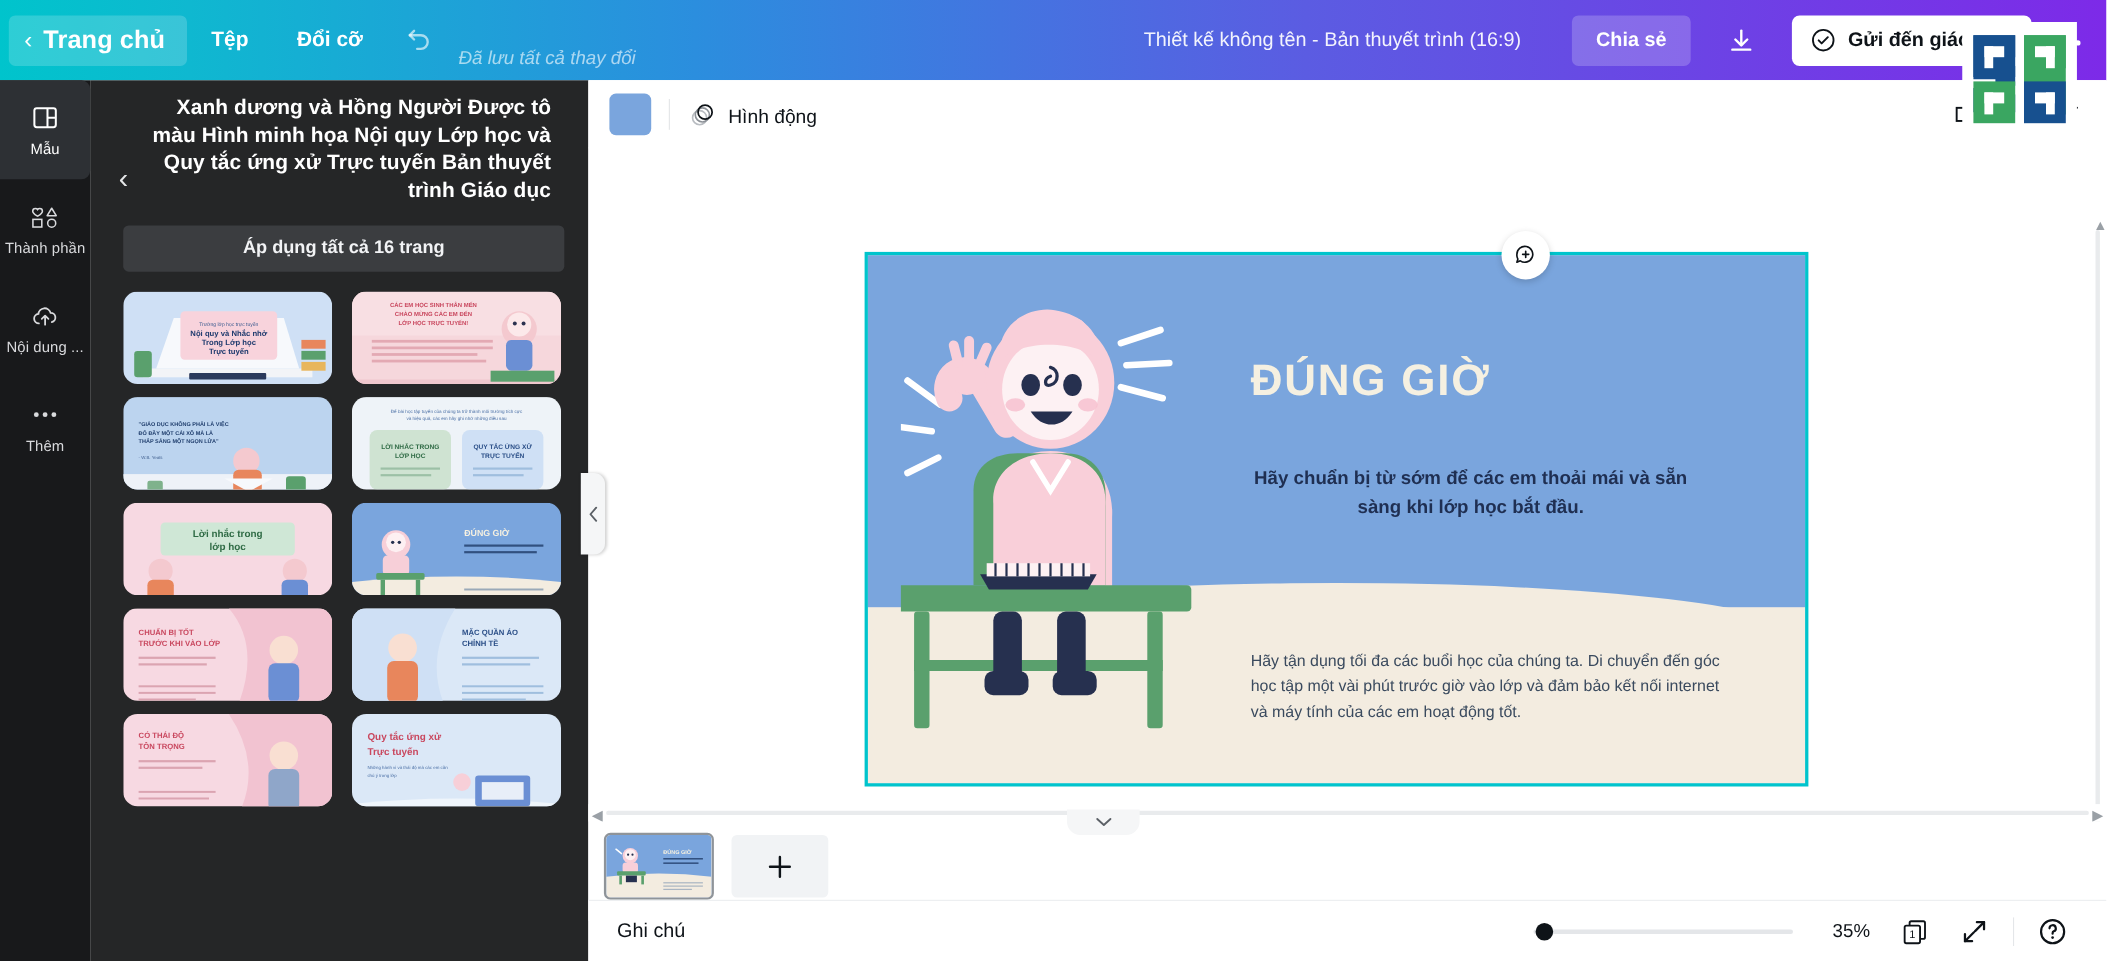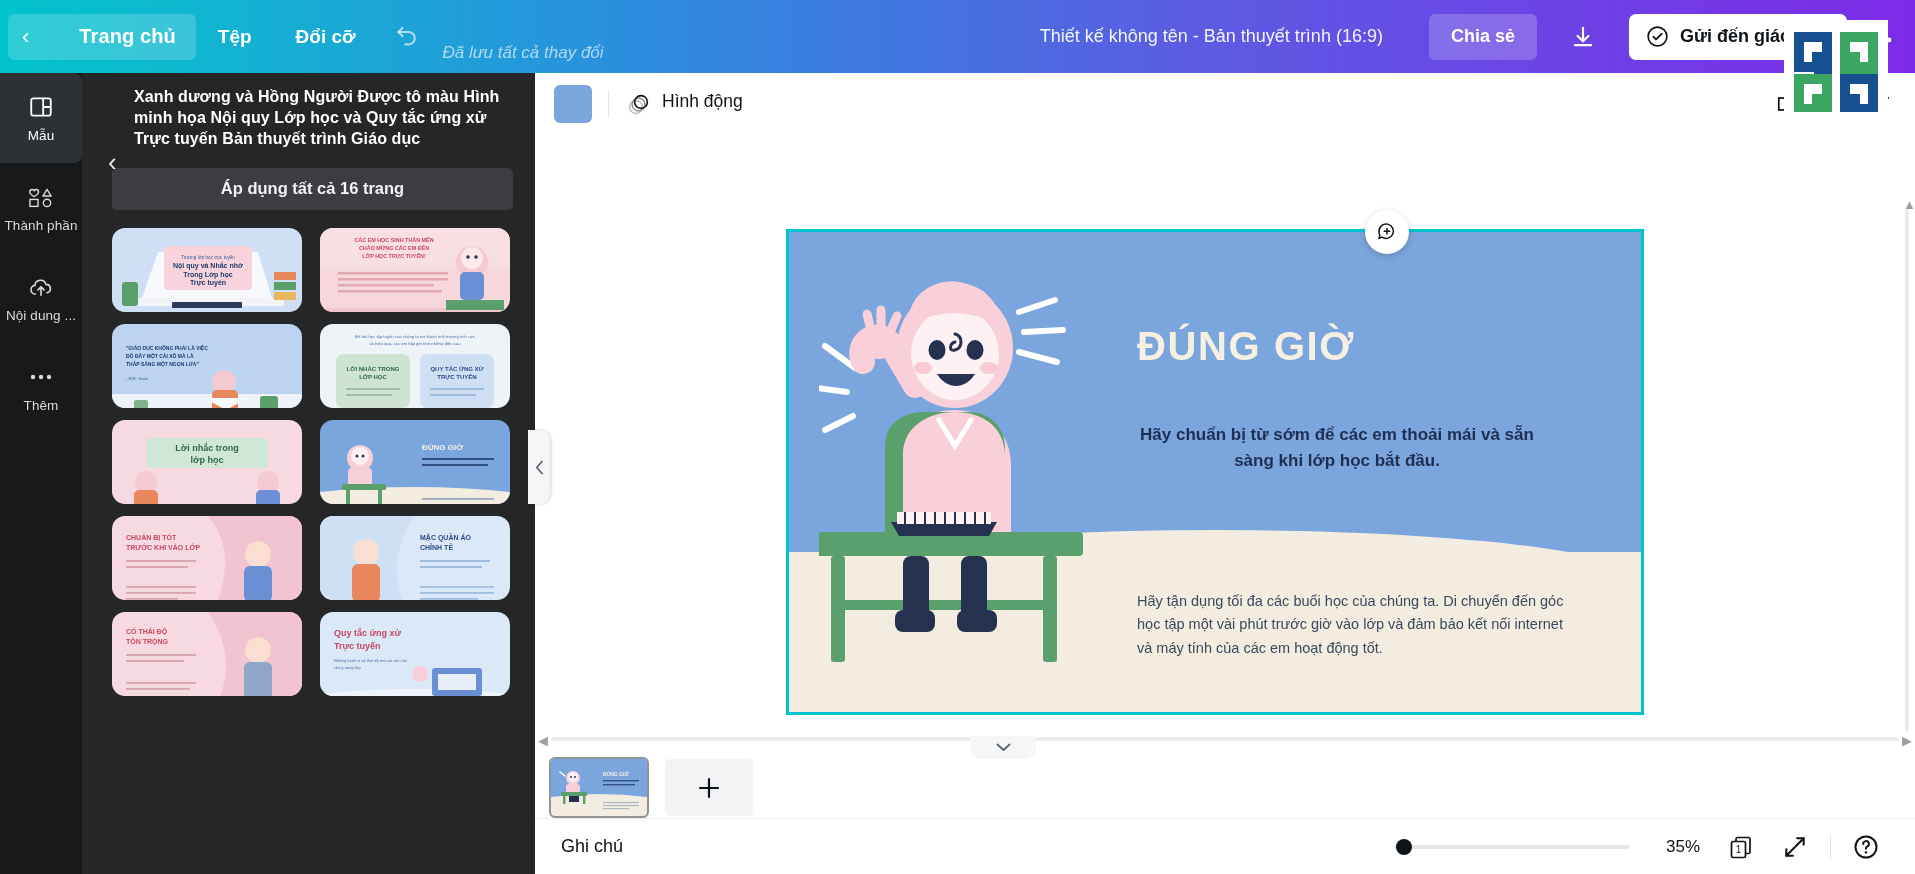--- a/index.html
+++ b/index.html
@@ -18,21 +18,21 @@
     display: flex; align-items: center;
   }
   #topbar-left { display: flex; align-items: center; height: 100%; padding-left: 8px; }
   .tb-home {
     display: flex; align-items: center; gap: 10px;
     background: rgba(255,255,255,0.18);
     border-radius: 6px; height: 46px; padding: 0 20px 0 14px;
     cursor: pointer;
   }
   .tb-home .chev { font-size: 22px; color: #fff; line-height: 1; font-weight: 300;}
-  .tb-home .lbl { color:#fff; font-size: 20px; font-weight: 700; letter-spacing: .1px; margin-left: 40px;}
+  .tb-home .lbl { color:#fff; font-size: 23px; font-weight: 700; letter-spacing: .1px;}
   .tb-item {
     color: #fff; font-size: 19px; font-weight: 600; padding: 0 22px; height:46px;
     display:flex; align-items:center; cursor:pointer; border-radius:6px;
   }
   .tb-undo { padding: 0 16px; display:flex; align-items:center; cursor:pointer; height:46px;}
   .tb-saved { color: rgba(255,255,255,0.62); font-size: 17px; font-style: italic; padding-left: 6px; margin-top: 32px; }
 
   #topbar-right { margin-left: auto; display: flex; align-items: center; height: 100%; padding-right: 4px; gap: 22px;}
   #doc-title { color: rgba(255,255,255,0.93); font-size: 18px; margin-right: 24px; white-space: nowrap;}
   .btn-share {
@@ -73,21 +73,21 @@
   #panel {
     position: absolute; left: 82px; top: 73px; width: 453px; height: 801px;
     background: #252627; overflow: hidden;
   }
   #panel-head { position:relative; padding: 14px 34px 0 52px; }
   #panel-back {
     position: absolute; left: 26px; top: 76px; color: #e6e7e9; font-size: 26px;
     cursor: pointer; font-weight: 300; line-height: 1;
   }
   #panel-title {
-    color: #fff; font-size: 16px; font-weight: 700; line-height: 1.31; letter-spacing: .1px;
+    color: #fff; font-size: 19px; font-weight: 700; line-height: 1.31; letter-spacing: .1px; text-align: right;
   }
   #apply-all {
     margin: 18px 22px 0 30px; height: 42px; background: #3b3d40; border-radius: 5px;
     color: #f2f3f5; font-size: 16.5px; font-weight: 600;
     display:flex; align-items:center; justify-content:center; cursor:pointer;
   }
   #thumbs {
     margin: 18px 0 0 0; padding: 0 22px 0 30px;
     display: grid; grid-template-columns: 1fr 1fr; gap: 12px 14px;
   }
@@ -103,21 +103,21 @@
   }
 
   
   #editor { position:absolute; left:535px; top:73px; width:1380px; height:801px; background:#fff; }
   #ctxbar {
     position: absolute; left:0; top:0; width:1380px; height: 62px; background:#fff;
     display:flex; align-items:center; padding: 0 22px 0 19px; border-bottom: 1px solid #fff;
   }
   #swatch { width:38px;height:38px;border-radius:6px;background:#7aa5dd; cursor:pointer;}
   .ctx-div { width:1px; height:28px; background:#e3e5e7; margin: 0 16px;}
-  .ctx-anim { display:flex; align-items:flex-start; gap:11px; cursor:pointer; }
+  .ctx-anim { display:flex; align-items:flex-end; gap:11px; cursor:pointer; }
   .ctx-anim .lbl { font-size:17.5px; color:#0e1318; }
   #ctx-right { margin-left:auto; display:flex; align-items:center; gap: 20px; }
   .ctx-ico { cursor:pointer; display:flex;align-items:center;justify-content:center; }
 
   #canvas-wrap {
     position:absolute; left:0; top:62px; width:1380px; height: 612px; background:#fff;
   }
   #slide {
     position:absolute; left:254px; top:97px; width:852px; height:480px;
     background:#7aa5dd; outline: 3px solid #00c4cc; overflow:hidden;

